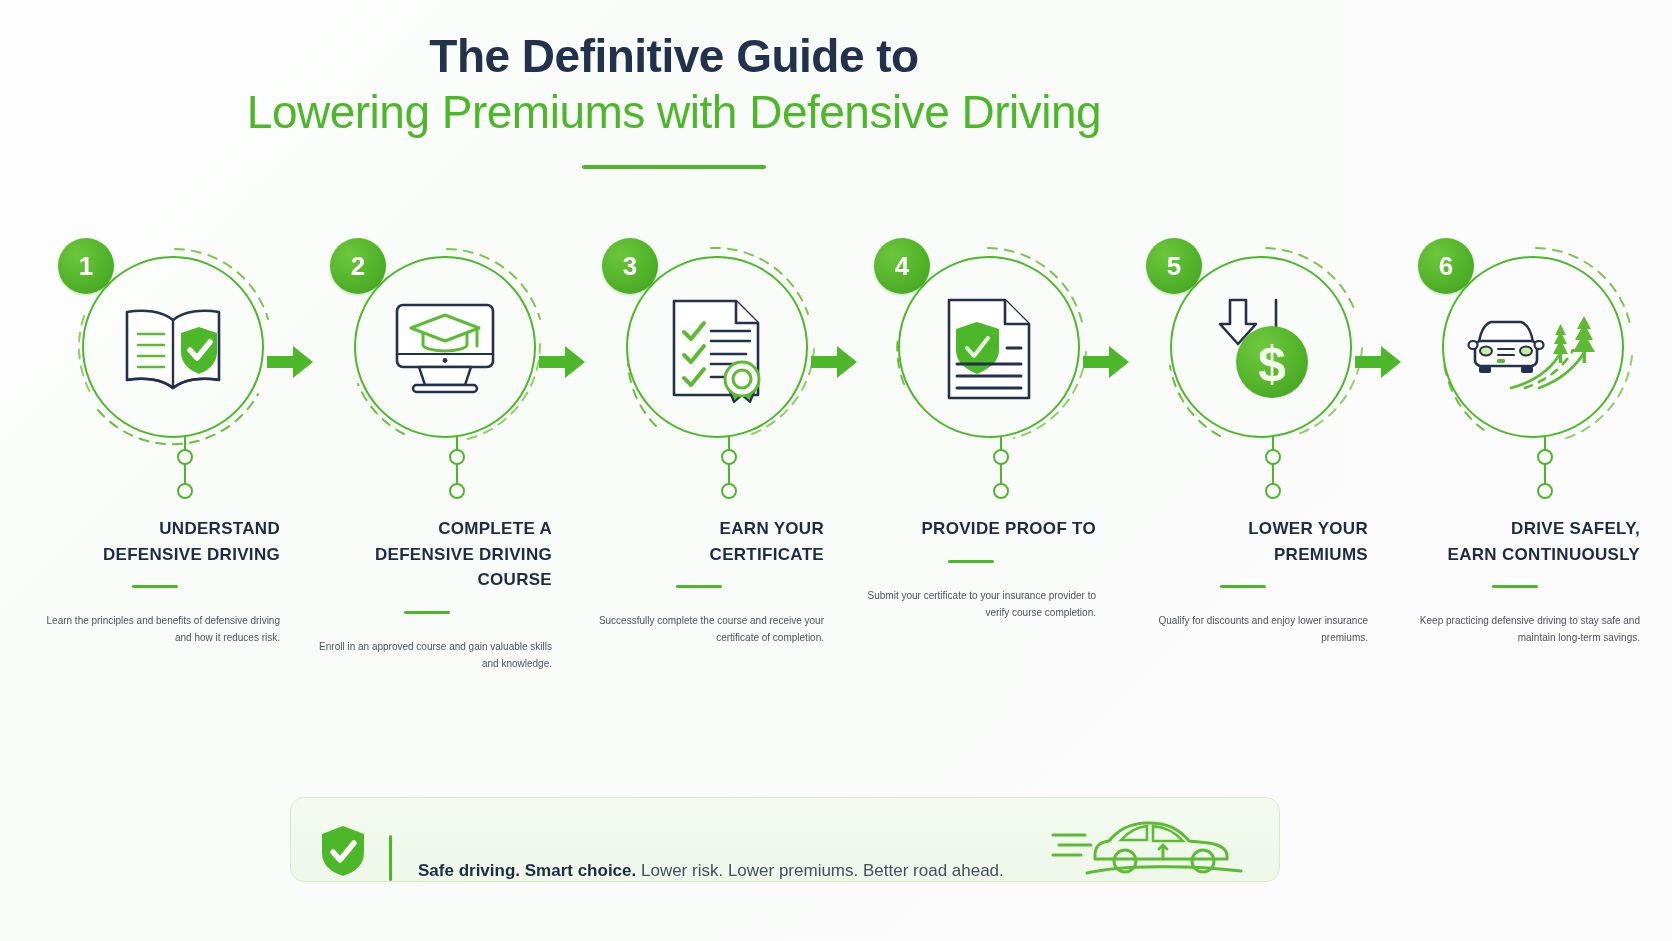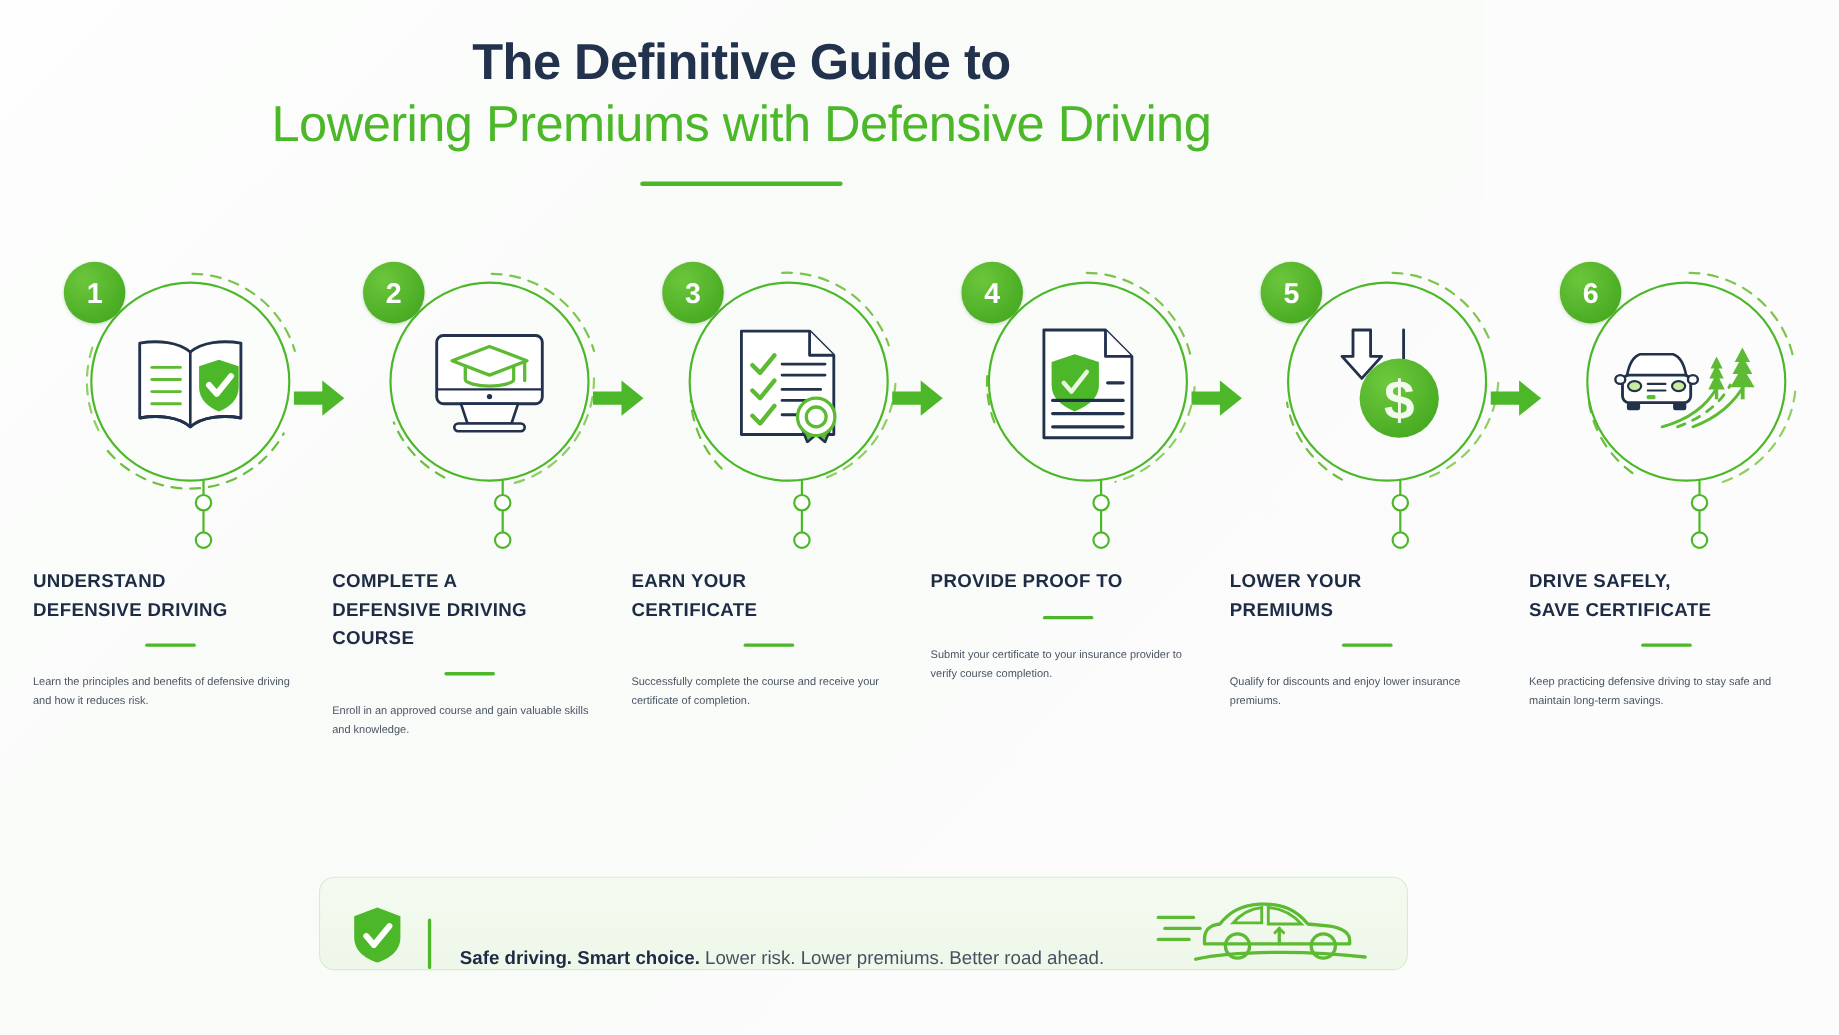--- a/index.html
+++ b/index.html
@@ -63,21 +63,21 @@
     display: flex; align-items: center; justify-content: center;
   }
   
   .stem { position: absolute; top: 198px; left: 125px; width: 60px; height: 70px; }
 
   
   .captions {
     position: absolute; top: 516px; left: 30px;
     width: 1612px; display: flex; align-items: flex-start;
   }
-  .caption { width: 250px; text-align: left; }
+  .caption { width: 250px; text-align: right; }
   .cap-spacer { width: 22px; flex: 0 0 22px; }
   .cap-title {
     font-size: 17px; font-weight: bold; color: #1d2b45;
     line-height: 1.5; letter-spacing: 0.3px;
   }
   .cap-rule {
     width: 46px; height: 3px; background: #4cb829;
     margin: 18px auto 0; border-radius: 2px;
   }
   .cap-body {
@@ -413,21 +413,21 @@
         <div>PREMIUMS</div>
       </div>
       <div class="cap-rule"></div>
       <div class="cap-body">Qualify for discounts and enjoy lower insurance premiums.</div>
     </div>
     <div class="cap-spacer"></div>
 
     <div class="caption">
       <div class="cap-title">
         <div>DRIVE SAFELY,</div>
-        <div>SAVE CERTIFICATE</div>
+        <div>EARN CONTINUOUSLY</div>
       </div>
       <div class="cap-rule"></div>
       <div class="cap-body">Keep practicing defensive driving to stay safe and maintain long-term savings.</div>
     </div>
   </div>
 
   <div class="banner">
     <div class="banner-shield">
       <svg width="44" height="52" viewBox="0 0 44 52">
         <path d="M22 1 L43 9 L43 28 C43 40 34 47 22 51 C10 47 1 40 1 28 L1 9 Z" fill="#4cb829"></path>

